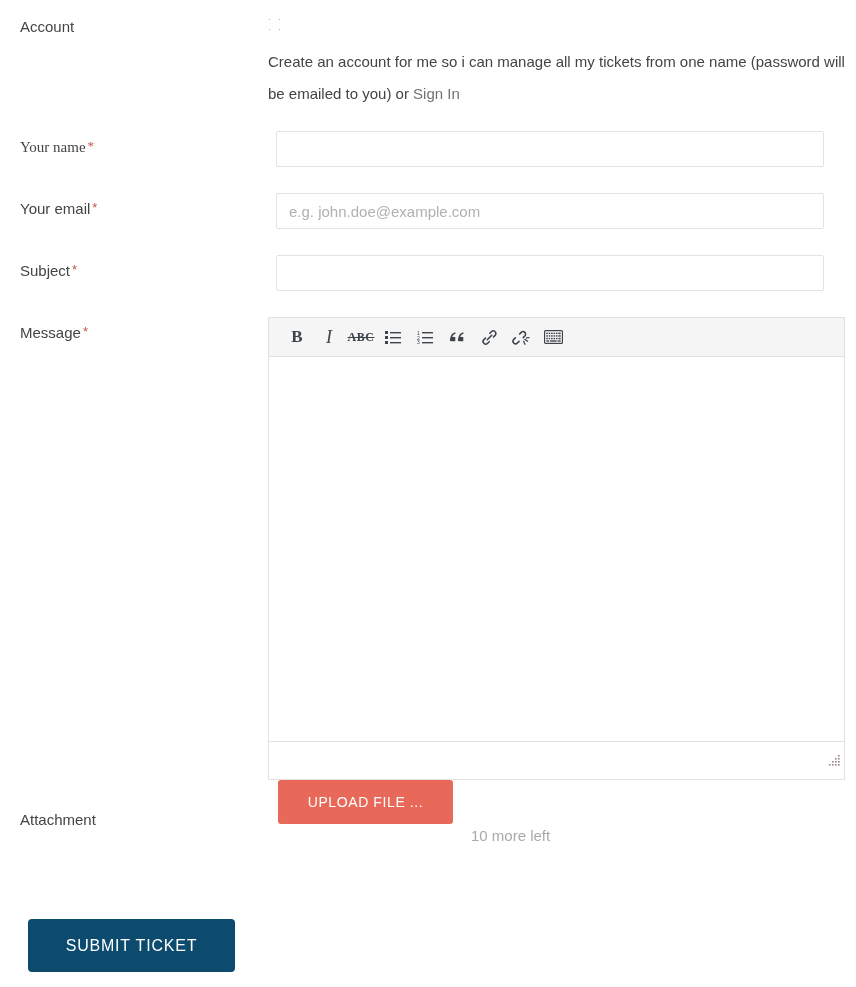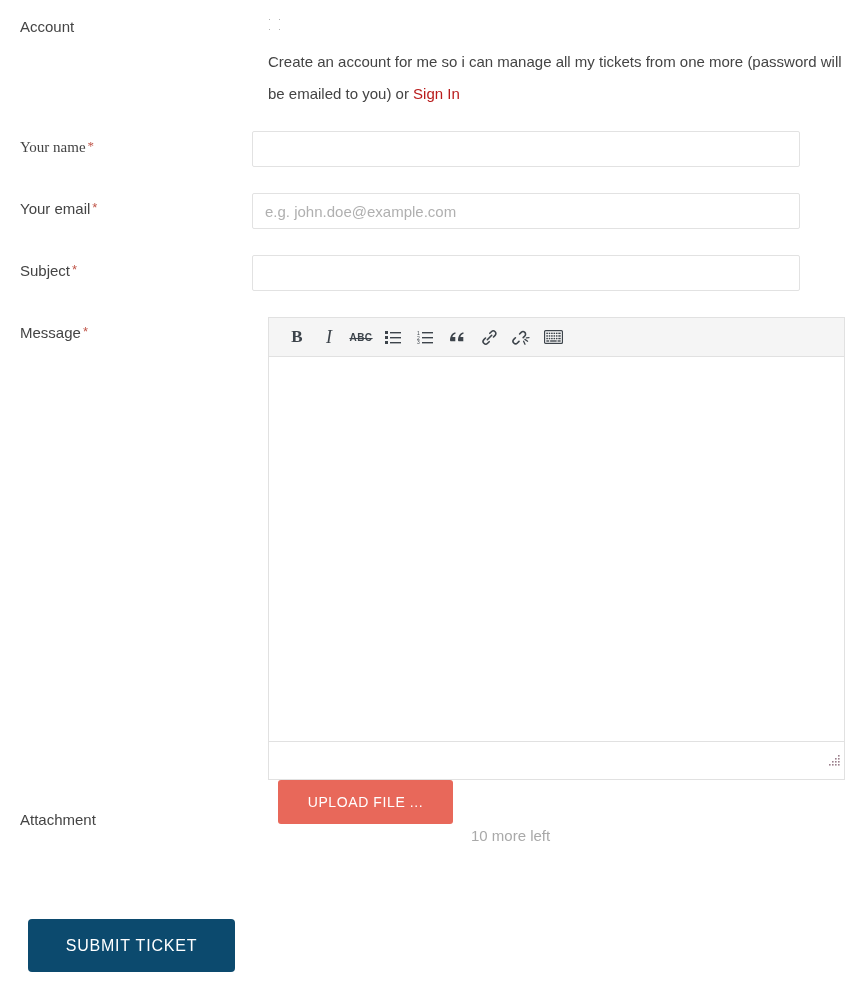--- a/index.html
+++ b/index.html
@@ -61,30 +61,30 @@
   #account-desc {
     position: absolute;
     left: 268px;
     top: 46px;
     width: 578px;
     font-size: 15px;
     line-height: 32px;
     color: #444444;
   }
   #signin-link {
-    color: #b91c1c;
+    color: #737373;
     text-decoration: none;
     cursor: pointer;
     text-align: right;
   }
 
   
   .text-input {
     position: absolute;
-    left: 252px;
+    left: 276px;
     width: 548px;
     height: 36px;
     border: 1px solid #e2e2e2;
     background: #ffffff;
     border-radius: 2px;
     font-family: "Liberation Sans", sans-serif;
     font-size: 15px;
     color: #1d4ed8;
     padding: 0 12px;
     outline: none;
@@ -136,22 +136,22 @@
     font-size: 17px;
     color: #3d444b;
   }
   .tb-i {
     font-family: "Liberation Serif", serif;
     font-style: italic;
     font-size: 18px;
     color: #3d444b;
   }
   .tb-abc {
-    font-family: Liberation Sans, sans-serif;
-    font-size: 10px;
+    font-family: Liberation Serif, serif;
+    font-size: 12px;
     font-weight: bold;
     letter-spacing: 0.5px;
     text-decoration: line-through;
     color: #3d444b;
   }
 
   .editor-body {
     height: 384px;
     background: #ffffff;
     outline: none;
@@ -219,21 +219,21 @@
   }
 </style>
 </head>
 <body>
 
 <div class="form">
 
   <div class="label" id="account-label">Account</div>
   <input type="checkbox" class="checkbox" style="">
   <div id="account-desc">
-    <span>Create an account for me so i can manage all my tickets from one more (password will be emailed to you) or </span><a id="signin-link">Sign In</a>
+    <span>Create an account for me so i can manage all my tickets from one name (password will be emailed to you) or </span><a id="signin-link">Sign In</a>
   </div>
 
   <div class="label" id="name-label">
     <span>Your name</span><span class="req">*</span>
   </div>
   <input type="text" class="text-input" id="name-input" placeholder="" style="">
 
   <div class="label" id="email-label">
     <span>Your email</span><span class="req">*</span>
   </div>

